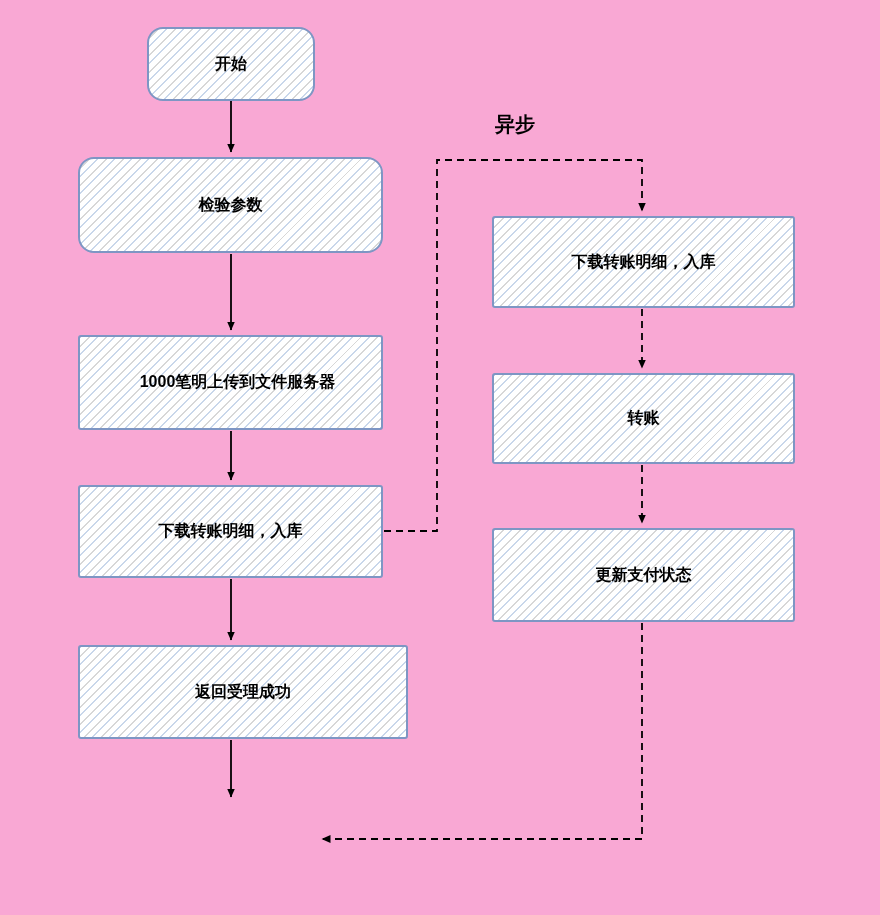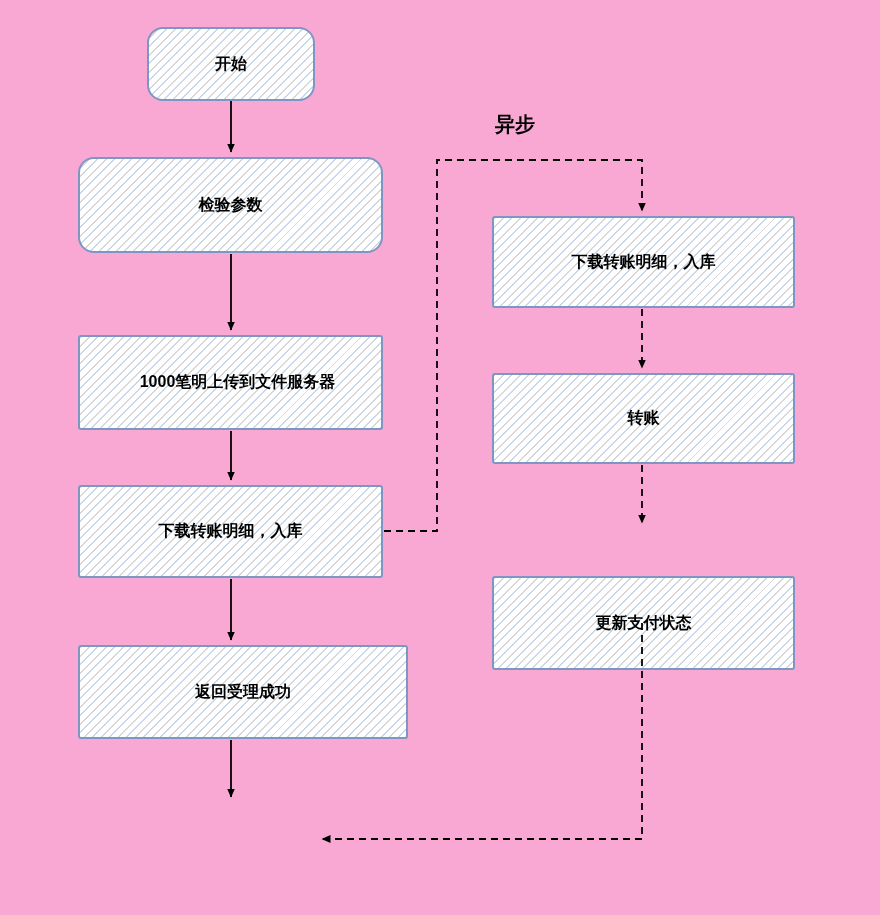--- a/index.html
+++ b/index.html
@@ -57,21 +57,21 @@
 
   
   .n-start           { left: 147px; top:  27px; width: 168px; height: 74px; }
   .n-check-params    { left:  78px; top: 157px; width: 305px; height: 96px; border-radius: 16px; }
   .n-upload-details  { left:  78px; top: 335px; width: 305px; height: 95px; padding-left: 24px; }
   .n-summary-records { left:  78px; top: 485px; width: 305px; height: 93px; }
   .n-return-success  { left:  78px; top: 645px; width: 330px; height: 94px; }
   .n-end             { left: 147px; top: 802px; width: 167px; height: 76px; }
   .n-download        { left: 492px; top: 216px; width: 303px; height: 92px; text-align: right; }
   .n-transfer        { left: 492px; top: 373px; width: 303px; height: 91px; }
-  .n-update-status   { left: 492px; top: 528px; width: 303px; height: 94px; margin-top: 48px; }
+  .n-update-status   { left: 492px; top: 528px; width: 303px; height: 94px; }
 
   .async-label {
     position: absolute;
     left: 495px;
     top: 111px;
     font-weight: bold;
     font-size: 20px;
     color: #000000;
   }
 

